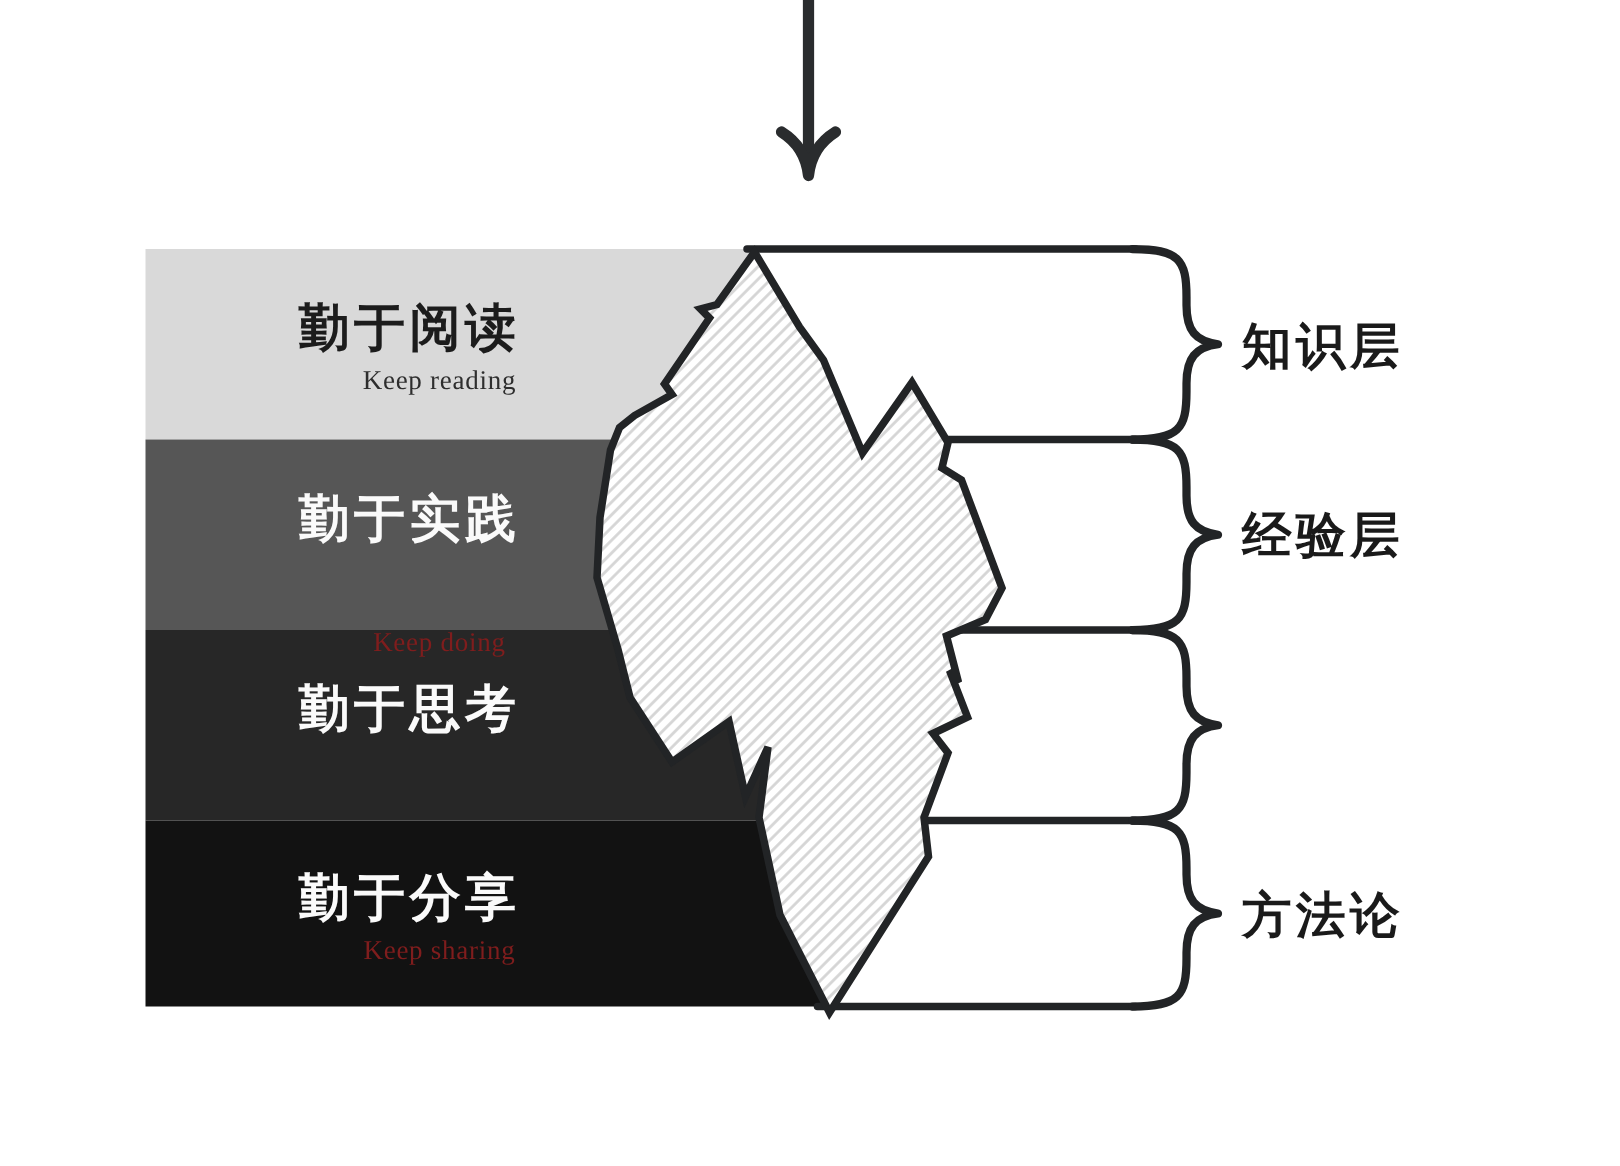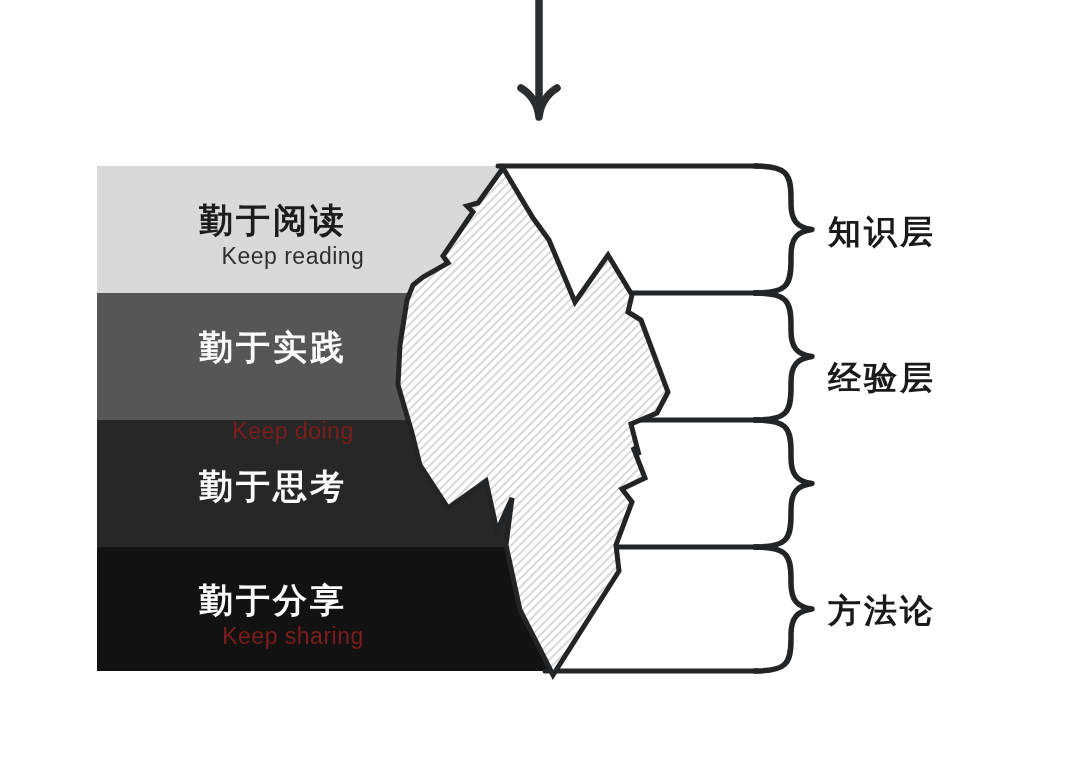--- a/index.html
+++ b/index.html
@@ -1,27 +1,27 @@
 <!DOCTYPE html>
 <html><head>
 <meta charset="utf-8">
 <style>
   html,body{margin:0;padding:0;background:#ffffff;}
   .canvas{
     position:relative;width:1080px;height:777px;background:#ffffff;overflow:hidden;
-    font-family:Liberation Sans, sans-serif;
+    font-family:Liberation Serif, serif;
   }
   .gfx{position:absolute;left:0;top:0;width:1080px;height:777px;}
   .band-label{
     position:absolute;left:97px;width:352px;
     display:flex;flex-direction:column;align-items:center;justify-content:flex-start;
     text-align:center;pointer-events:none;
   }
   .band-label .zh{font-size:34px;font-weight:700;letter-spacing:3px;line-height:1.2;}
-  .band-label .en{font-size:23px;font-weight:400;letter-spacing:0.5px;line-height:1.15;margin-top:2px;margin-left:40px;}
+  .band-label .en{font-size:18px;font-weight:400;letter-spacing:0.5px;line-height:1.15;margin-top:2px;margin-left:40px;}
   .band-label.dark-text .zh{color:#1c1c1c;}
   .band-label.dark-text .en{color:#2e2e2e;}
   .band-label.light-text .zh{color:#fafafa;}
   .band-label.light-text .en{color:#7f1d1d;}
   .cat-label{
     position:absolute;left:828px;width:220px;height:48px;line-height:48px;
     font-size:33px;font-weight:600;letter-spacing:3px;color:#1a1a1a;text-align:left;
   }
 </style>
 </head>
@@ -68,25 +68,25 @@
   </svg>
 
   <div class="band-label dark-text" style="top:200px;">
     <div class="zh">勤于阅读</div>
     <div class="en">Keep reading</div>
   </div>
   <div class="band-label light-text" style="top:327px;gap:48px;">
     <div class="zh">勤于实践</div>
     <div class="en">Keep doing</div>
   </div>
-  <div class="band-label light-text" style="top:466px;align-items:center;">
+  <div class="band-label light-text" style="top:454px;align-items:center;">
     <div class="zh">勤于思考</div>
   </div>
   <div class="band-label light-text" style="top:580px;text-align:center;">
     <div class="zh">勤于分享</div>
     <div class="en">Keep sharing</div>
   </div>
 
   <div class="cat-label" style="top:208px;">知识层</div>
-  <div class="cat-label" style="top:354px;">经验层</div>
+  <div class="cat-label" style="top:334px;">经验层</div>
   <div class="cat-label" style="top:587px;">方法论</div>
 
 </div>
 
 </body></html>

